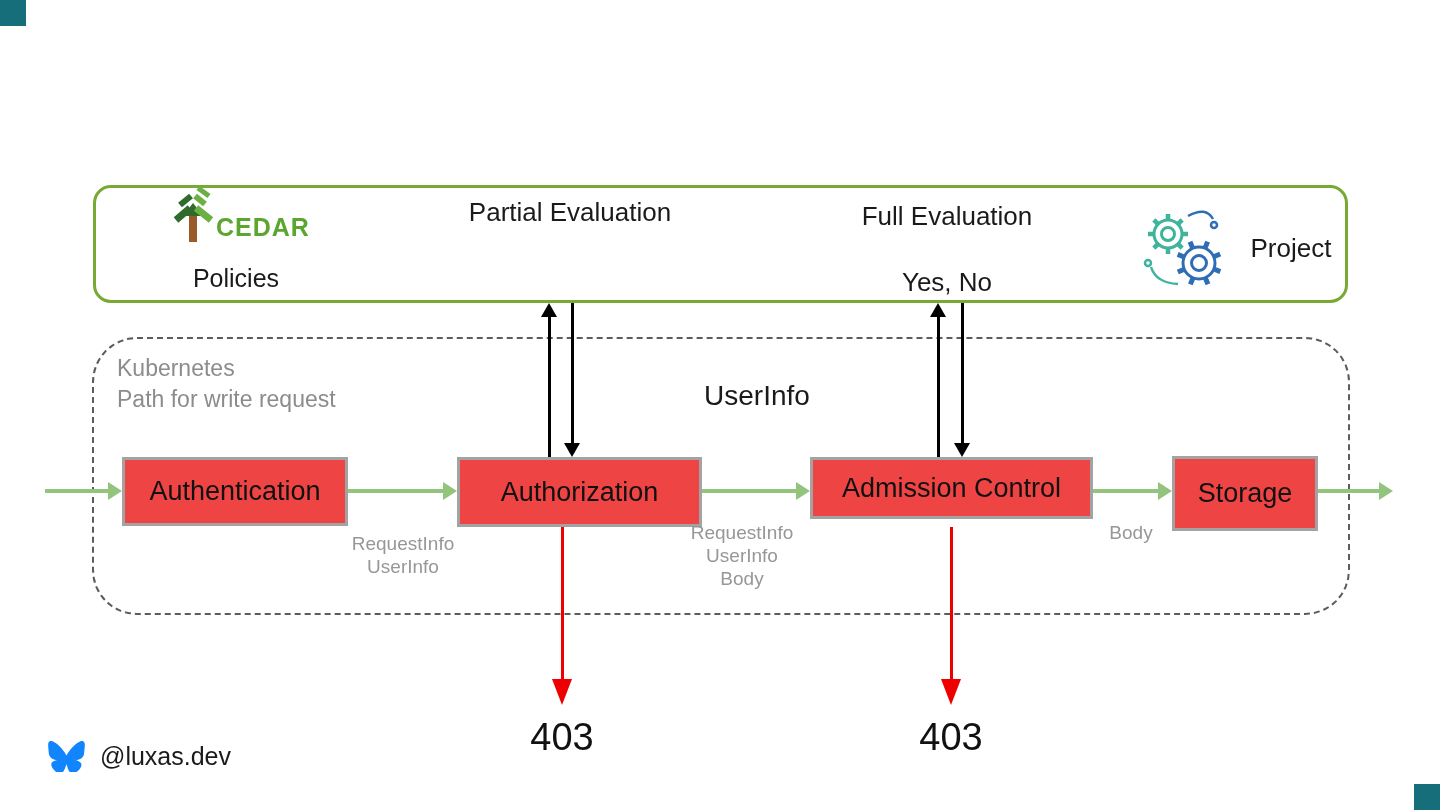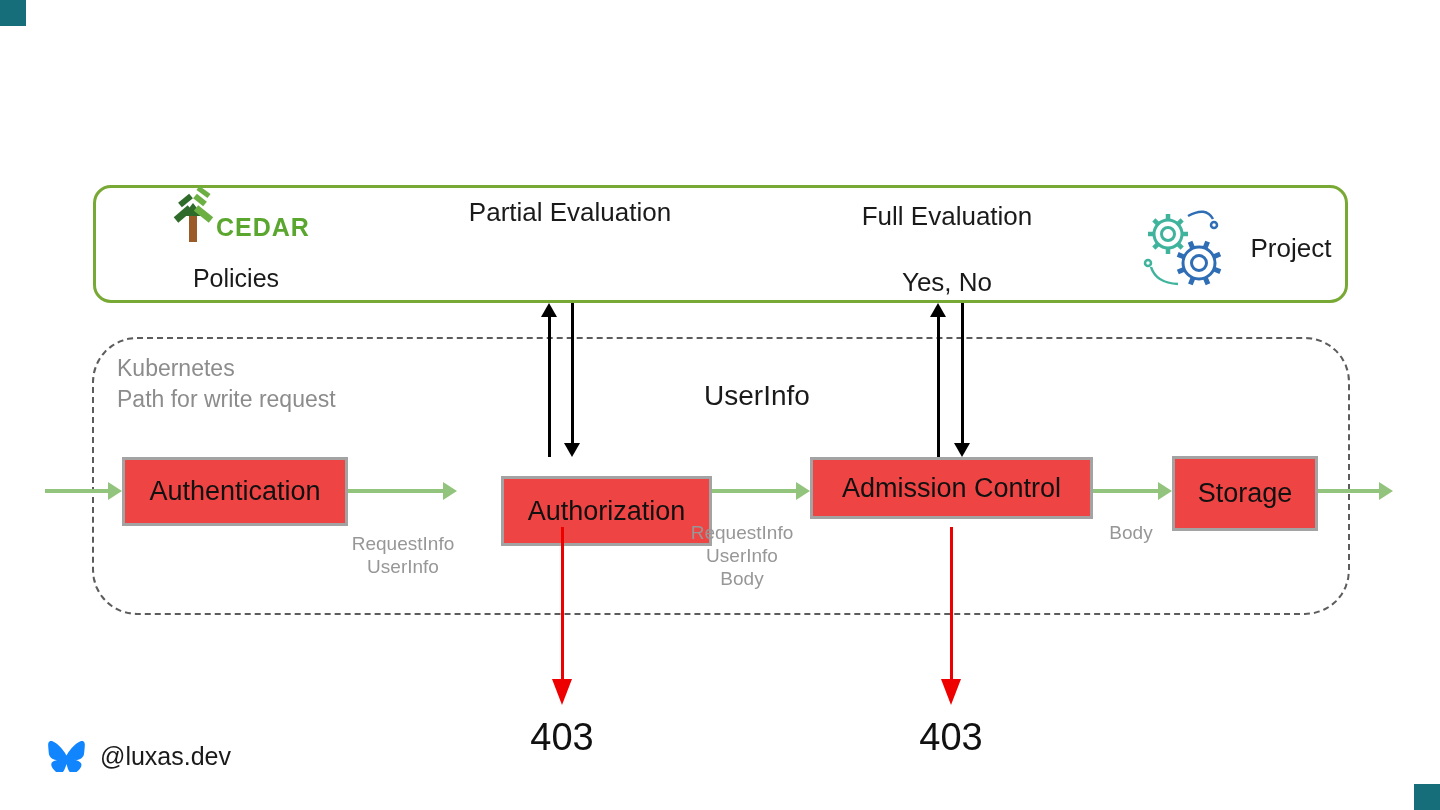--- a/index.html
+++ b/index.html
@@ -116,21 +116,21 @@
   </div>
   <div class="lbl lbl-dark" style="left:657px;top:380px;width:200px;font-size:28px;">UserInfo</div>
 
   <div class="harrow" style="left:45px;width:63px;"></div>
   <div class="harrow" style="left:348px;width:95px;"></div>
   <div class="harrow" style="left:668px;width:128px;"></div>
   <div class="harrow" style="left:1093px;width:65px;"></div>
   <div class="harrow" style="left:1318px;width:61px;"></div>
 
   <div class="stage" style="left:122px;top:457px;width:226px;height:69px;">Authentication</div>
-  <div class="stage" style="left:457px;top:476px;width:211px;height:70px;margin-left:44px;">Authorization</div>
+  <div class="stage" style="left:457px;top:457px;width:245px;height:70px;">Authorization</div>
   <div class="stage" style="left:810px;top:457px;width:283px;height:62px;">Admission Control</div>
   <div class="stage" style="left:1172px;top:456px;width:146px;height:75px;text-align:right;">Storage</div>
 
   <div class="edge-label" style="left:333px;top:532px;width:140px;">
     <div>RequestInfo</div>
     <div>UserInfo</div>
   </div>
   <div class="edge-label" style="left:672px;top:521px;width:140px;">
     <div>RequestInfo</div>
     <div>UserInfo</div>

